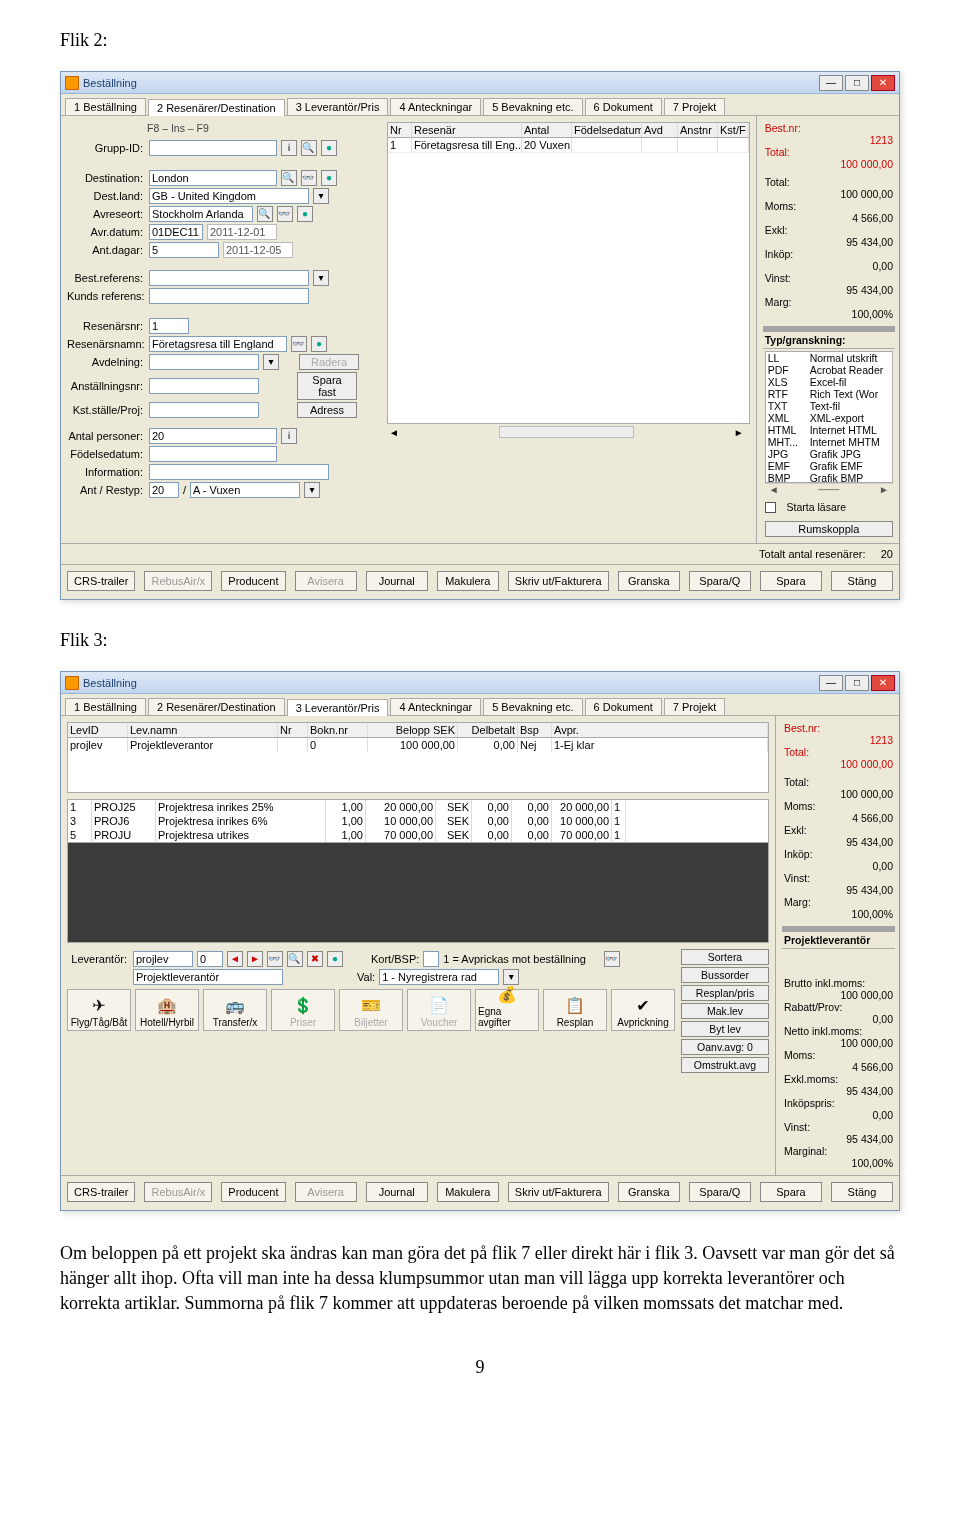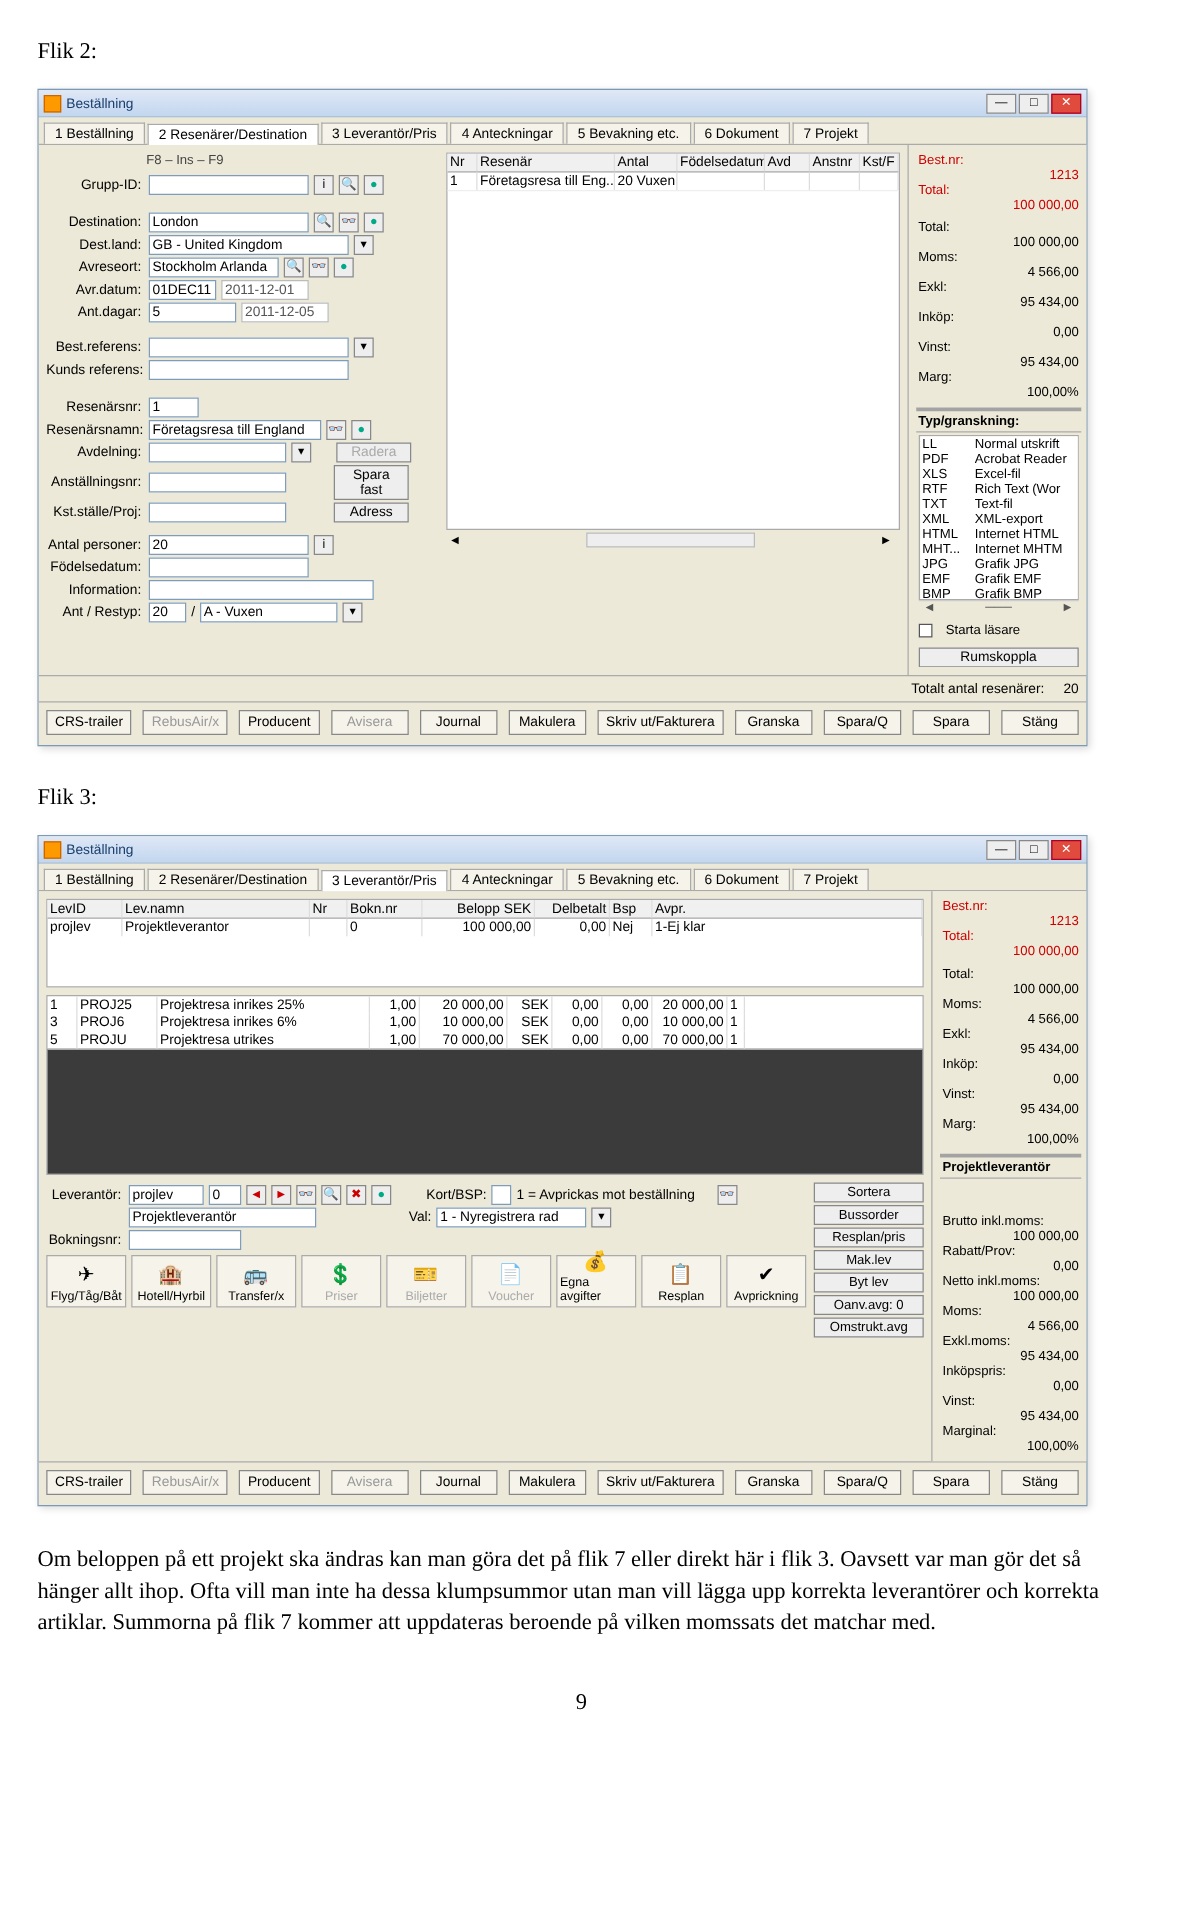--- a/index.html
+++ b/index.html
@@ -1,17 +1,17 @@
 <!DOCTYPE html>
 <html><head>
 <meta charset="utf-8">
 <style>
   * { box-sizing: border-box; }
   body { margin: 0; background: #fff; font-family: "Times New Roman", serif; font-size: 18px; color: #000; }
-  .page { width: 960px; margin: 0 auto; padding: 20px 60px 40px 30px; }
+  .page { width: 960px; margin: 0 auto; padding: 20px 60px 40px 60px; }
   .section-label { font-size: 18px; margin: 10px 0 20px 0; }
   .bodytext { font-size: 18px; line-height: 1.4; margin-top: 30px; }
   .pagenum { text-align: center; margin-top: 40px; font-size: 18px; }
 
   
   .app { width: 840px; border: 1px solid #7d99b8; font-family: "Segoe UI", Tahoma, Arial, sans-serif; font-size: 11px; background: #ece9d8; color: #000; margin-bottom: 30px; box-shadow: 2px 2px 6px rgba(0,0,0,0.15); }
   .titlebar { background: linear-gradient(#dfe8f6,#c2d6ef); height: 22px; display:flex; align-items:center; justify-content:space-between; padding:0 4px; border-bottom:1px solid #9ab6d8; }
   .titlebar .t-left { display:flex; align-items:center; gap:4px; }
   .app-icon { width:14px; height:14px; background:#f90; border:1px solid #c60; display:inline-block; }
   .title-text { color:#1a3f6e; font-size:11px; }
@@ -37,21 +37,21 @@
 
   .traveler-box { background:#fff; border:1px solid #aaa; margin-left:4px; font-size:11px; }
   .tb-head { display:flex; background:#f0f0f0; border-bottom:1px solid #aaa; }
   .tb-row { display:flex; border-bottom:1px solid #eee; }
   .tb-cell { border-right:1px solid #ddd; padding:1px 2px; overflow:hidden; white-space:nowrap; font-size:11px; }
 
   .stat-line { display:flex; justify-content:space-between; font-size:10.5px;flex-direction:column; }
   .stat-line .v { text-align:right; }
   .stat-line.red { color:#c00; }
 
-  .typ-head { font-weight:bold; border-top:3px solid #a3a3a3; border-bottom:1px solid #aaa; margin:6px -2px 2px -2px; padding:2px 2px; background:#ece9d8; }
+  .typ-head { font-weight:bold; border-top:6px solid #a3a3a3; border-bottom:1px solid #aaa; margin:6px -2px 2px -2px; padding:2px 2px; background:#ece9d8; }
   .typ-list { background:#fff; border:1px solid #aaa; height:132px; overflow:auto; font-size:10.5px; }
   .typ-row { display:flex; padding:0 2px; }
   .typ-row .c1 { width:42px; }
   .typ-scroll { display:flex; justify-content:space-between; border-top:1px solid #ccc; padding:0 4px; font-size:10px; color:#555; }
 
   .footer { display:flex; justify-content:space-between; padding:4px 6px; border-top:1px solid #aaa; background:#ece9d8; font-size:11px; }
 
   .btnbar { display:flex; justify-content:space-between; border-top:1px solid #aaa; padding:6px 6px 8px 6px; background:#ece9d8; }
   .bb-btn { border:1px solid #888; background:#f5f3ea; padding:3px 6px; font-size:11px; min-width:62px; text-align:center; }
   .bb-btn.disabled { color:#999; }
@@ -464,24 +464,20 @@
               <span class="btn-sm">👓</span>
             </div>
             <div class="row">
               <span class="lbl" style="width:62px;"></span>
               <span class="inp" style="width:150px;">Projektleverantör</span>
               <span style="width:66px;"></span>
               <span>Val:</span>
               <span class="inp" style="width:120px;">1  - Nyregistrera rad</span>
               <span class="btn-sm">▾</span>
             </div>
-            <div class="row">
-              <span class="lbl" style="width:62px;">Bokningsnr:</span>
-              <span class="inp" style="width:90px;"></span>
-            </div>
             <div class="iconrow" style="margin-top:4px;" id="iconrow">
                 <div class="iconbtn">
                   <span style="font-size:16px;">✈</span>
                   <span>Flyg/Tåg/Båt</span>
                 </div>
                 <div class="iconbtn">
                   <span style="font-size:16px;">🏨</span>
                   <span>Hotell/Hyrbil</span>
                 </div>
                 <div class="iconbtn">

